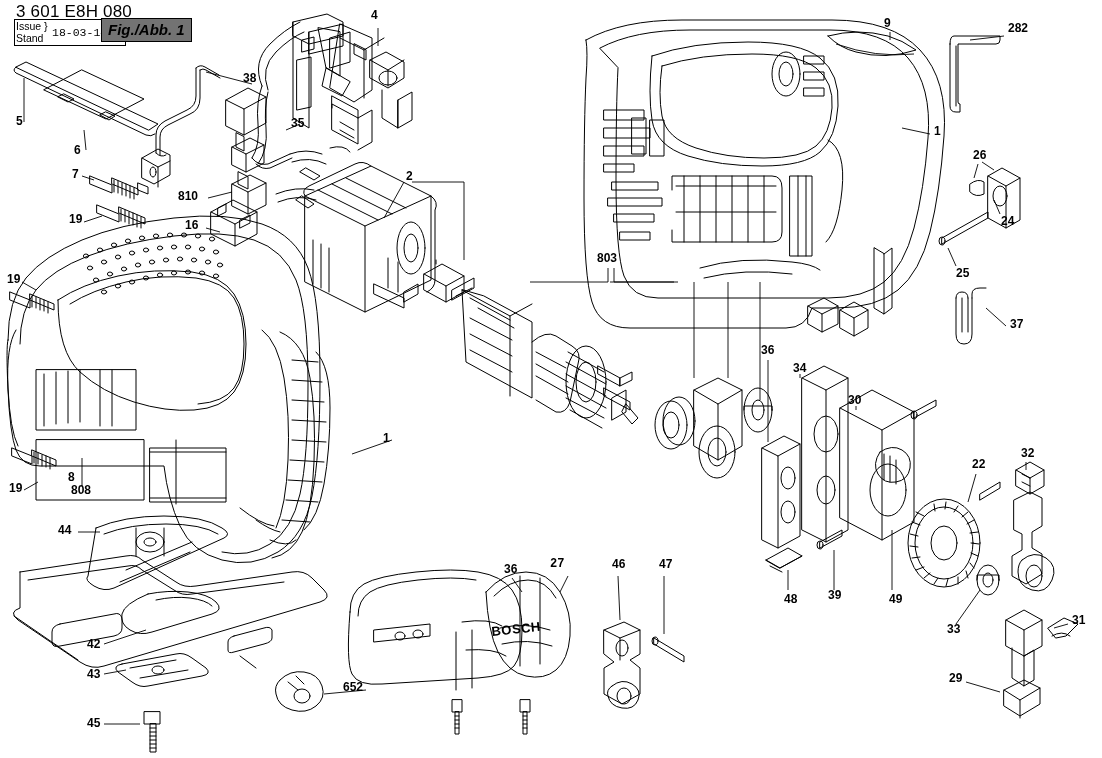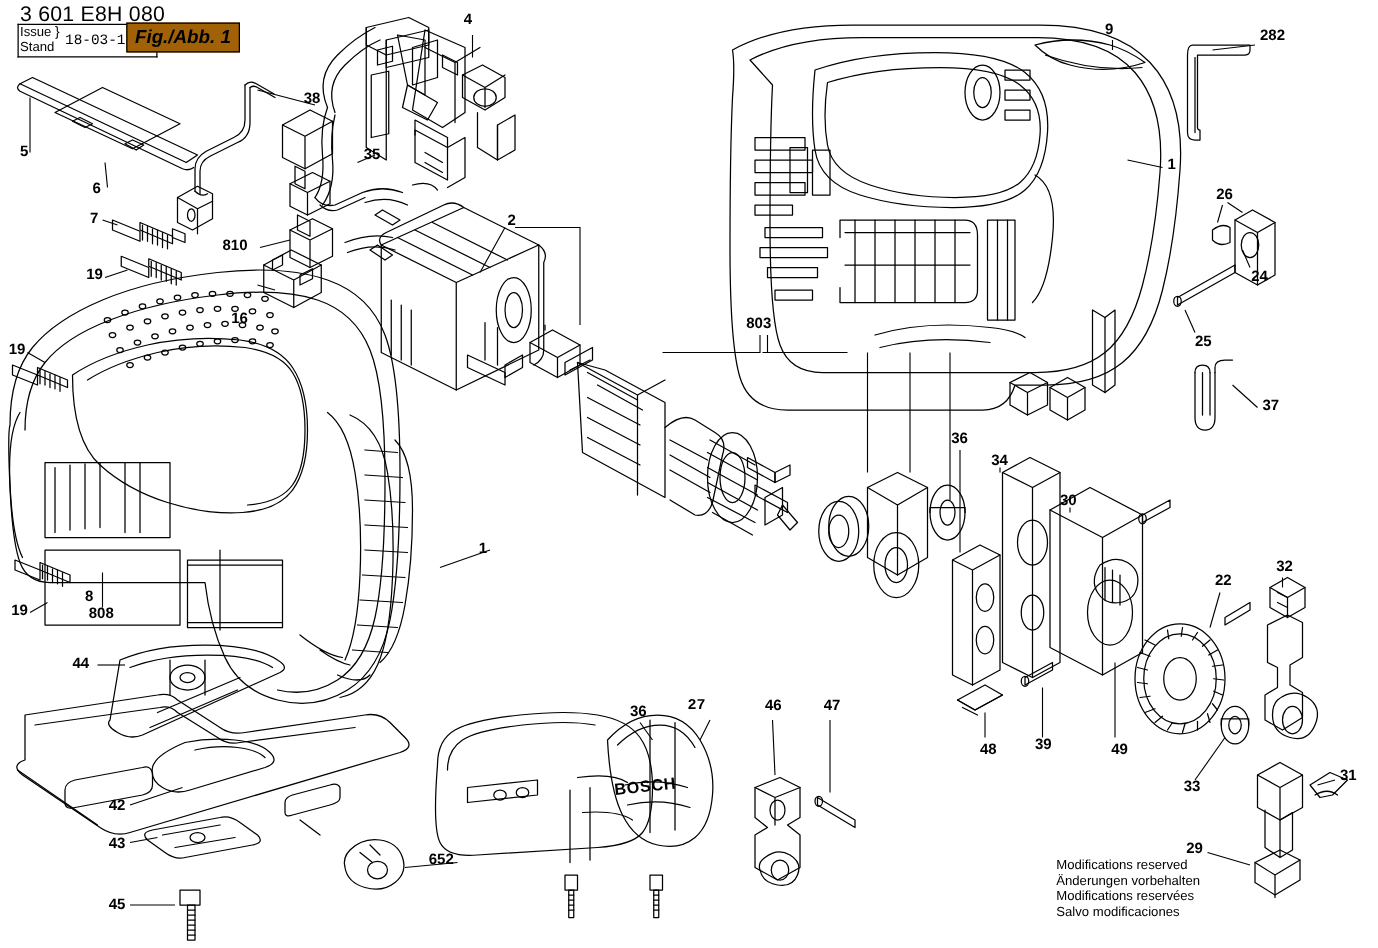--- a/index.html
+++ b/index.html
@@ -11,21 +11,21 @@
   
   .hdr-partno { position:absolute; left:16px; top:2px; font-size:17px; letter-spacing:0.2px; }
   .hdr-rule-1 { position:absolute; left:14px; top:19px; width:112px; height:1px; background:#000; }
   .hdr-issue  { position:absolute; left:16px; top:21px; font-size:10.5px; line-height:11.5px; }
   .hdr-brace  { position:absolute; left:44px; top:21px; font-size:11px; line-height:11.5px; }
   .hdr-date   { position:absolute; left:52px; top:26px; font-size:11.5px;font-family:Liberation Mono, monospace; }
   .hdr-rule-2 { position:absolute; left:14px; top:45px; width:112px; height:1px; background:#000; }
   .hdr-vline-l{ position:absolute; left:14px; top:19px; width:1px; height:27px; background:#000; }
   .hdr-vline-r{ position:absolute; left:125px; top:19px; width:1px; height:27px; background:#000; }
   .hdr-fig    { position:absolute; left:101px; top:18px; padding:2px 6px 3px 6px;
-                border:1.6px solid #000; background:#a16207; font-weight:bold; font-style:italic;
+                border:1.6px solid #000; background:#737373; font-weight:bold; font-style:italic;
                 font-size:15px; }
 
   
   .legal { position:absolute; left:845px; top:686px; font-size:10.5px; line-height:12.6px; }
 
   
   .cal { position:absolute; font-size:12px; font-weight:bold; white-space:nowrap; }
 
   svg { position:absolute; left:0; top:0; width:1102px; height:758px; overflow:visible; }
   svg * { vector-effect: non-scaling-stroke; }
@@ -41,26 +41,20 @@
   <div class="hdr-vline-r"></div>
   <div class="hdr-issue">
     <div>Issue</div>
     <div>Stand</div>
   </div>
   <div class="hdr-brace">}</div>
   <div class="hdr-date">18-03-14</div>
   <div class="hdr-rule-2"></div>
   <div class="hdr-fig">Fig./Abb. 1</div>
 
-  <div class="legal">
-    <div>Modifications reserved</div>
-    <div>Änderungen vorbehalten</div>
-    <div>Modifications reservées</div>
-    <div>Salvo modificaciones</div>
-  </div>
 
   <svg viewBox="0 0 1102 758">
     <g fill="none" stroke="#000" stroke-width="1" stroke-linejoin="round" stroke-linecap="round">
 
       <g>
         <path d="M16 67 l10 -5 l132 62 l-9 6 z"></path>
         <path d="M16 67 q-4 3 0 6 l130 62 q5 2 9 -1"></path>
         <path d="M44 90 l62 29 l38 -20 l-62 -29 z"></path>
         <path d="M58 97 l10 5 l6 -3 l-10 -5 z"></path>
         <path d="M100 115 l9 5 l6 -4 l-9 -4 z"></path>
@@ -555,21 +549,21 @@
   <div class="cal" style="left:243px; top:71px;">38</div>
   <div class="cal" style="left:291px; top:116px;">35</div>
   <div class="cal" style="left:934px; top:124px;">1</div>
   <div class="cal" style="left:16px;  top:114px;">5</div>
   <div class="cal" style="left:74px;  top:143px;">6</div>
   <div class="cal" style="left:973px; top:148px;">26</div>
   <div class="cal" style="left:72px;  top:167px;">7</div>
   <div class="cal" style="left:178px; top:189px;">810</div>
   <div class="cal" style="left:406px; top:169px;">2</div>
   <div class="cal" style="left:69px;  top:212px;">19</div>
-  <div class="cal" style="left:185px; top:218px;margin-top:29px;">16</div>
+  <div class="cal" style="left:185px; top:218px;">16</div>
   <div class="cal" style="left:1001px;top:214px;">24</div>
   <div class="cal" style="left:956px; top:266px;">25</div>
   <div class="cal" style="left:597px; top:251px;">803</div>
   <div class="cal" style="left:7px;   top:272px;">19</div>
   <div class="cal" style="left:1010px;top:317px;">37</div>
   <div class="cal" style="left:761px; top:343px;">36</div>
   <div class="cal" style="left:793px; top:361px;">34</div>
   <div class="cal" style="left:848px; top:393px;">30</div>
   <div class="cal" style="left:383px; top:431px;">1</div>
   <div class="cal" style="left:972px; top:457px;">22</div>

